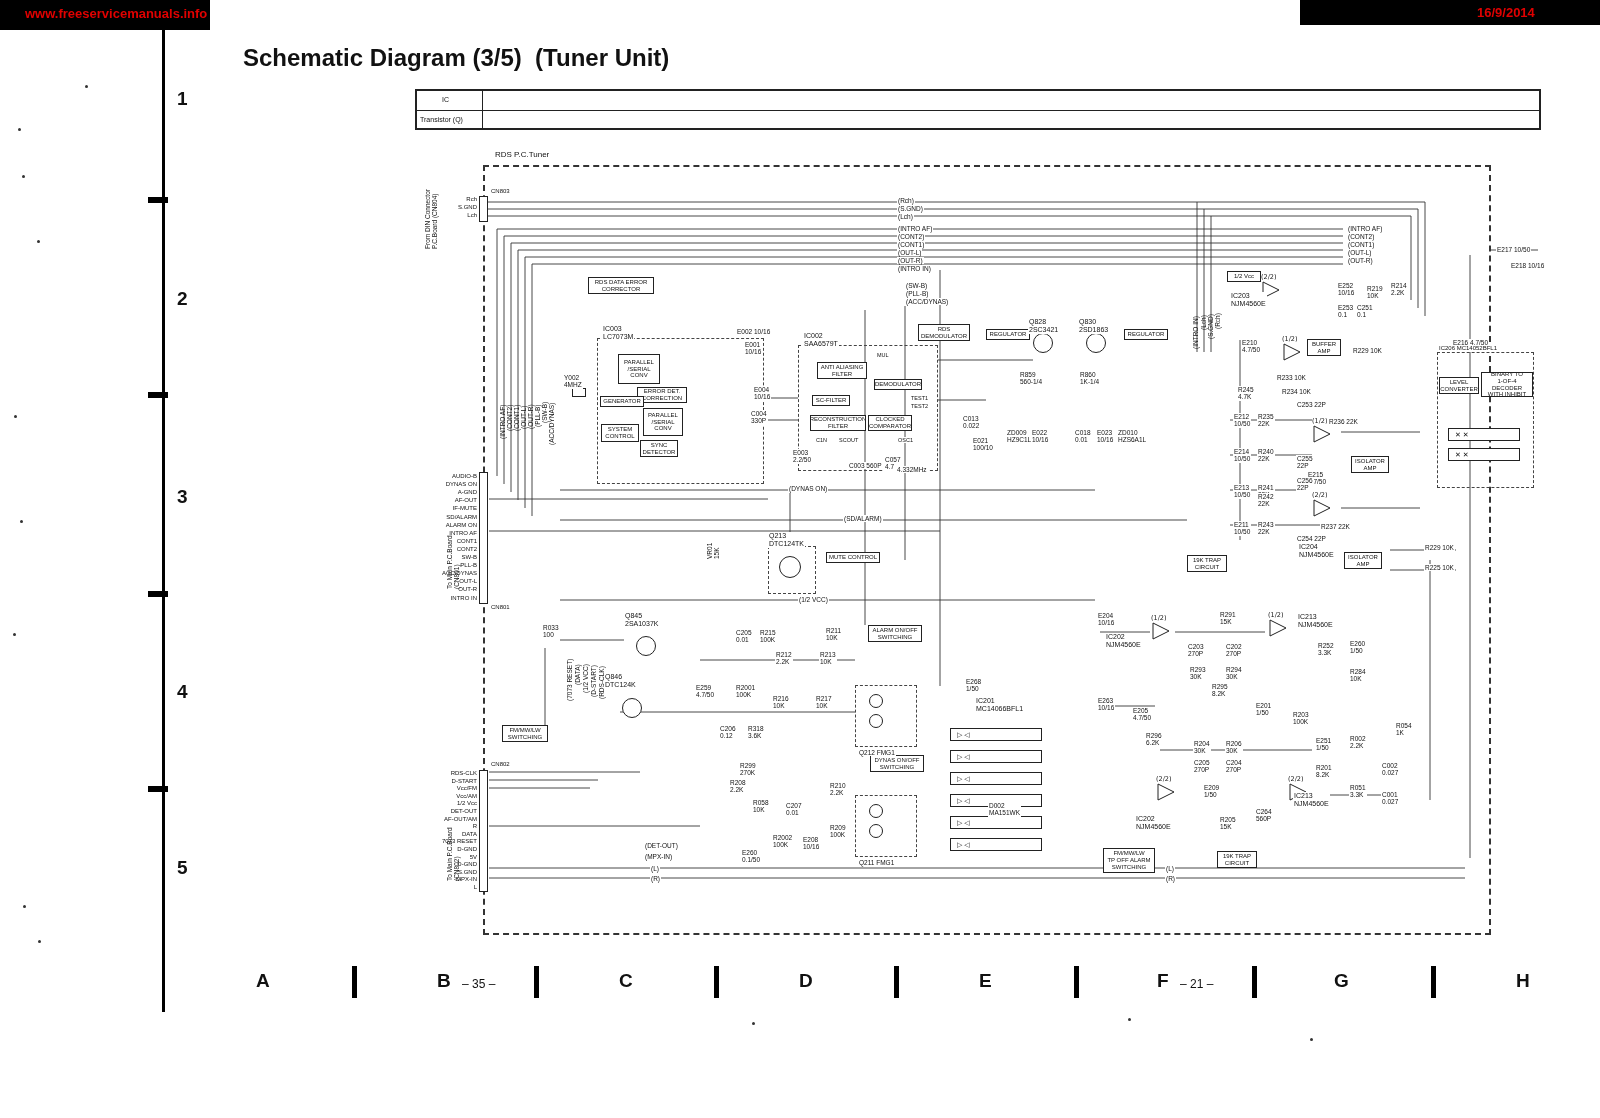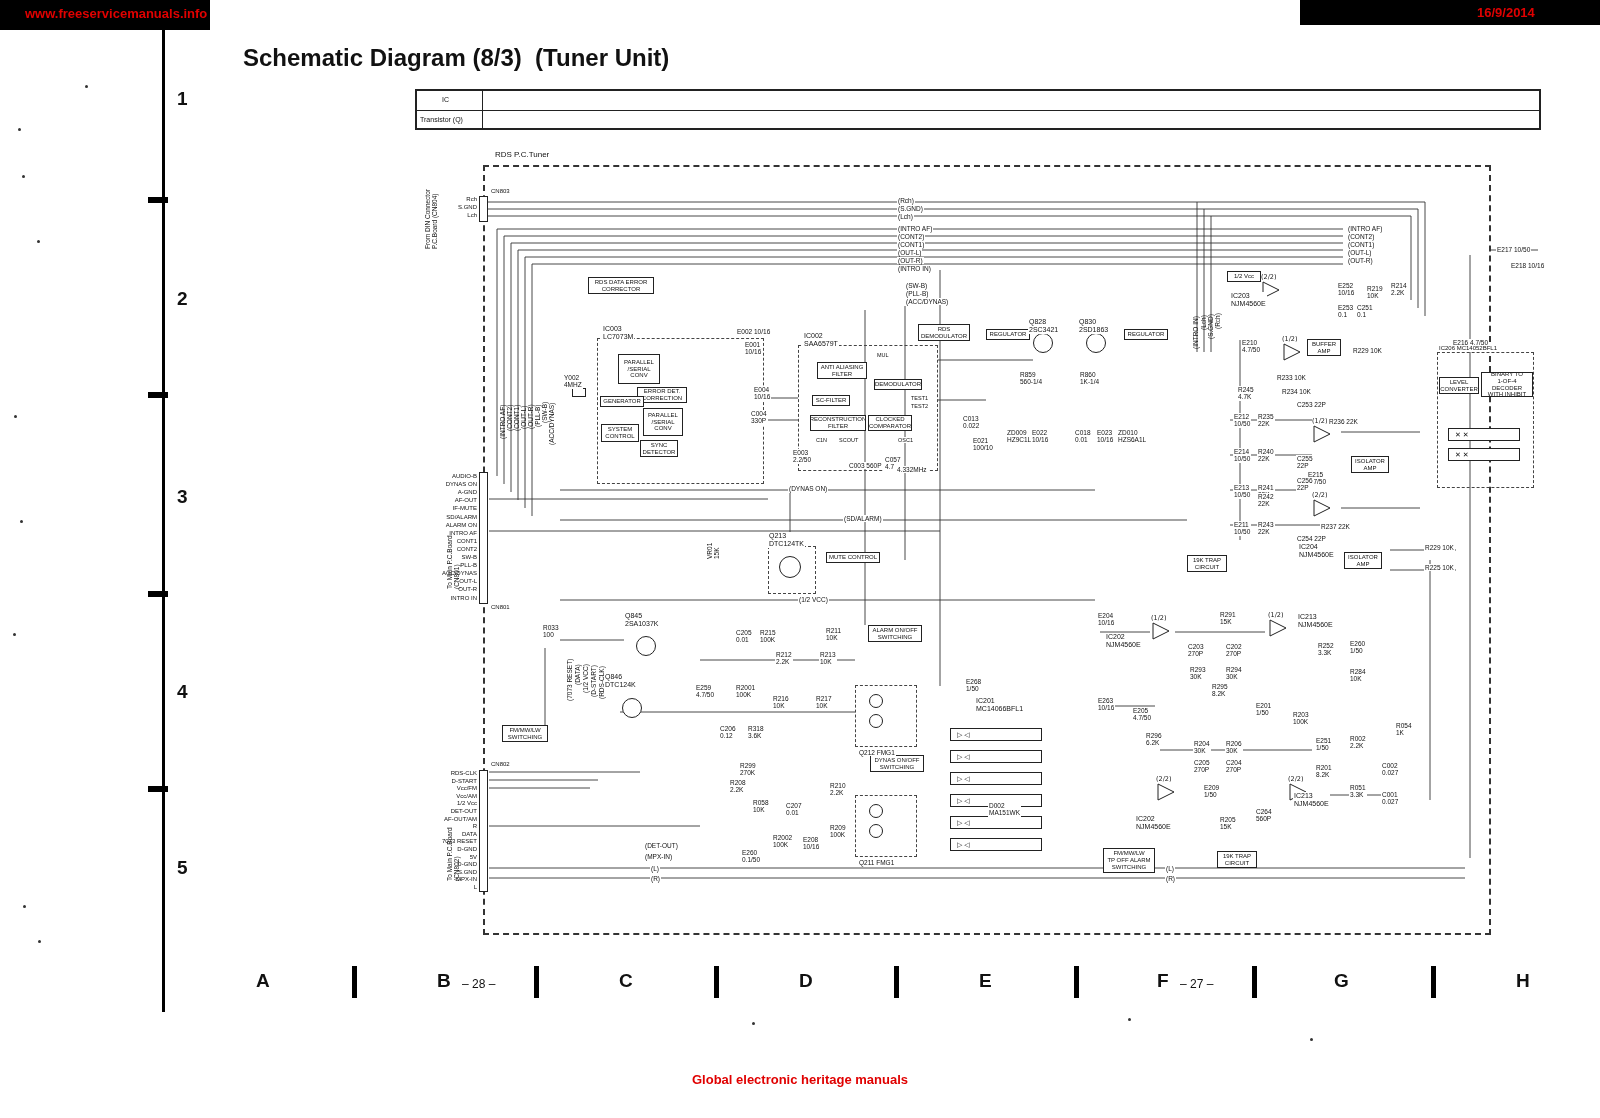--- a/index.html
+++ b/index.html
@@ -32,21 +32,21 @@
   .oplab{font-size:6.5px;fill:#111;font-family:"DejaVu Sans",sans-serif;}
 </style>
 </head>
 <body>
 
 <div class="page">
   <div class="corner-bar" style="left:0;top:0;width:210px;height:30px"></div>
   <div class="corner-bar" style="left:1300px;top:0;width:300px;height:25px"></div>
   <div class="wm" style="left:25px;top:6px">www.freeservicemanuals.info</div>
   <div class="wm" style="left:1477px;top:5px">16/9/2014</div>
-  <div class="title">Schematic Diagram (8/3)  (Tuner Unit)</div>
+  <div class="title">Schematic Diagram (3/5)  (Tuner Unit)</div>
   <div class="ruler"></div>
   <div class="reftable">
     <div class="mid"></div>
     <div class="vsep"></div>
     <div class="rl" style="left:25px;top:5px">IC</div>
     <div class="rl" style="left:3px;top:25px">Transistor (Q)</div>
   </div>
   <svg id="wires" width="1600" height="1118">
       <polyline points="488,202 1425,202"></polyline>
       <polyline points="488,209 1418,209"></polyline>
@@ -565,17 +565,16 @@
       <div class="rtick" style="left: 148px; top: 392px; width: 20px; height: 6px;"></div>
       <div class="rtick" style="left: 148px; top: 591px; width: 20px; height: 6px;"></div>
       <div class="rtick" style="left: 148px; top: 786px; width: 20px; height: 6px;"></div>
       <div class="ctick" style="left: 352px; top: 966px; width: 5px; height: 32px;"></div>
       <div class="ctick" style="left: 534px; top: 966px; width: 5px; height: 32px;"></div>
       <div class="ctick" style="left: 714px; top: 966px; width: 5px; height: 32px;"></div>
       <div class="ctick" style="left: 894px; top: 966px; width: 5px; height: 32px;"></div>
       <div class="ctick" style="left: 1074px; top: 966px; width: 5px; height: 32px;"></div>
       <div class="ctick" style="left: 1252px; top: 966px; width: 5px; height: 32px;"></div>
       <div class="ctick" style="left: 1431px; top: 966px; width: 5px; height: 32px;"></div>
-      <div class="pnum" style="left: 462px; top: 977px;">– 28 –</div>
-      <div class="pnum" style="left: 1180px; top: 977px;">– 27 –</div>
+      <div class="pnum" style="left: 462px; top: 977px;">– 35 –</div>
+      <div class="pnum" style="left: 1180px; top: 977px;">– 21 –</div>
     </div>
-  <div class="footer">Global electronic heritage manuals</div>
 </div>
 
 </body></html>

